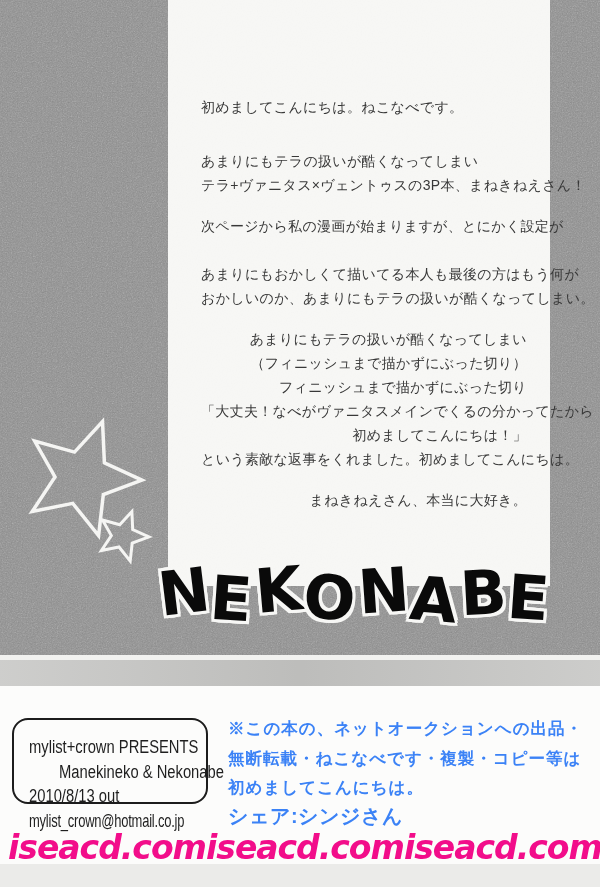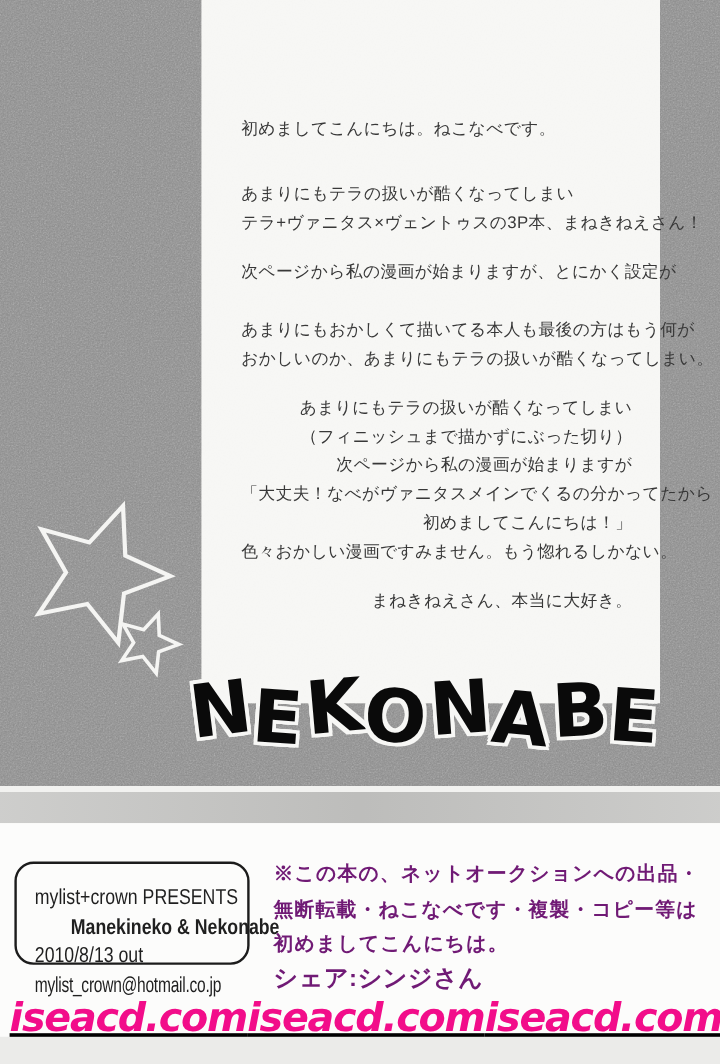--- a/index.html
+++ b/index.html
@@ -46,30 +46,30 @@
 
   
   .bottom { position:relative; width:600px; height:147px; background:#fcfcfb; overflow:visible; }
 
   .credits-box { position:absolute; left:12px; top:32px; width:196px; height:86px;
                  border:2.5px solid #1c1c1c; border-radius:16px; padding:15px 0 0 15px;
                  background:#fcfcfb; }
   .credit-line { display:inline-block; white-space:nowrap; font-size:18px; line-height:24.5px;
                  color:#1f1f1f; transform:scaleX(.82); transform-origin:left center; }
   .credit-row { height:24.5px; }
-  .indent { padding-left:30px;font-weight:bold; }
+  .indent { padding-left:30px; }
   .email .credit-line { transform:scaleX(.72); letter-spacing:-.3px; }
 
-  .notice { position:absolute; left:228px; top:28px; width:360px; color:#701a75;
+  .notice { position:absolute; left:228px; top:28px; width:360px; color:#3b82f6;
             font-weight:bold; font-size:16.5px; line-height:29.5px; letter-spacing:1px; }
   .notice .share-line { font-size:20px; letter-spacing:.5px; line-height:22px; margin-top:2px; }
 
   
   .wm-band { position:relative; width:600px; height:31px; display:flex;
-             justify-content:space-between; align-items:flex-start; padding:0 16px 0 8px;text-decoration:underline; }
+             justify-content:space-between; align-items:flex-start; padding:0 16px 0 8px; }
   .wm { font-family:"DejaVu Sans", sans-serif; font-weight:bold; font-style:italic;
         font-size:33px; line-height:30px; letter-spacing:-1px; }
 
   .bottom-strip { width:600px; height:23px; background:#ebebe9; }
 </style>
 </head>
 <body>
 
 <div class="page">
 
@@ -105,24 +105,24 @@
       </p>
       <p class="gap-md">
         <span class="line">次ページから私の漫画が始まりますが、とにかく設定が</span><br>
         <br>
         <span class="line">あまりにもおかしくて描いてる本人も最後の方はもう何が</span><br>
         <span class="line">おかしいのか、あまりにもテラの扱いが酷くなってしまい。</span>
       </p>
       <p class="gap-sm">
         <span class="line">あまりにもテラの扱いが酷くなってしまい</span><br>
         <span class="line">（フィニッシュまで描かずにぶった切り）</span><br>
-        <span class="line">次ページから私の漫画が始まりますが</span><br>
+        <span class="line">フィニッシュまで描かずにぶった切り</span><br>
         <span class="line">「大丈夫！なべがヴァニタスメインでくるの分かってたから</span><br>
         <span class="line">初めましてこんにちは！」</span><br>
-        <span class="line">色々おかしい漫画ですみません。もう惚れるしかない。</span>
+        <span class="line">という素敵な返事をくれました。初めましてこんにちは。</span>
       </p>
       <p class="gap-sm">
         <span class="line">まねきねえさん、本当に大好き。</span>
       </p>
     </div>
 
     <div class="title-row">
       <span class="title-letter L0">N</span>
       <span class="title-letter L1">E</span>
       <span class="title-letter L2">K</span>

